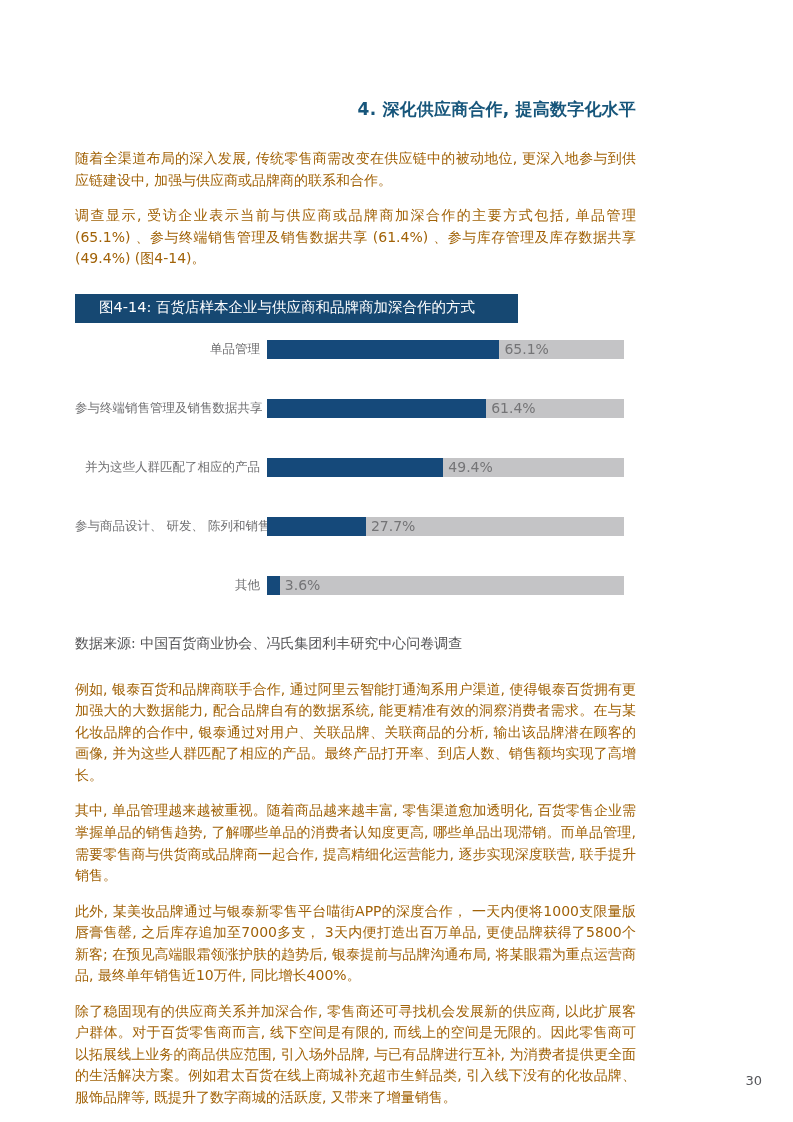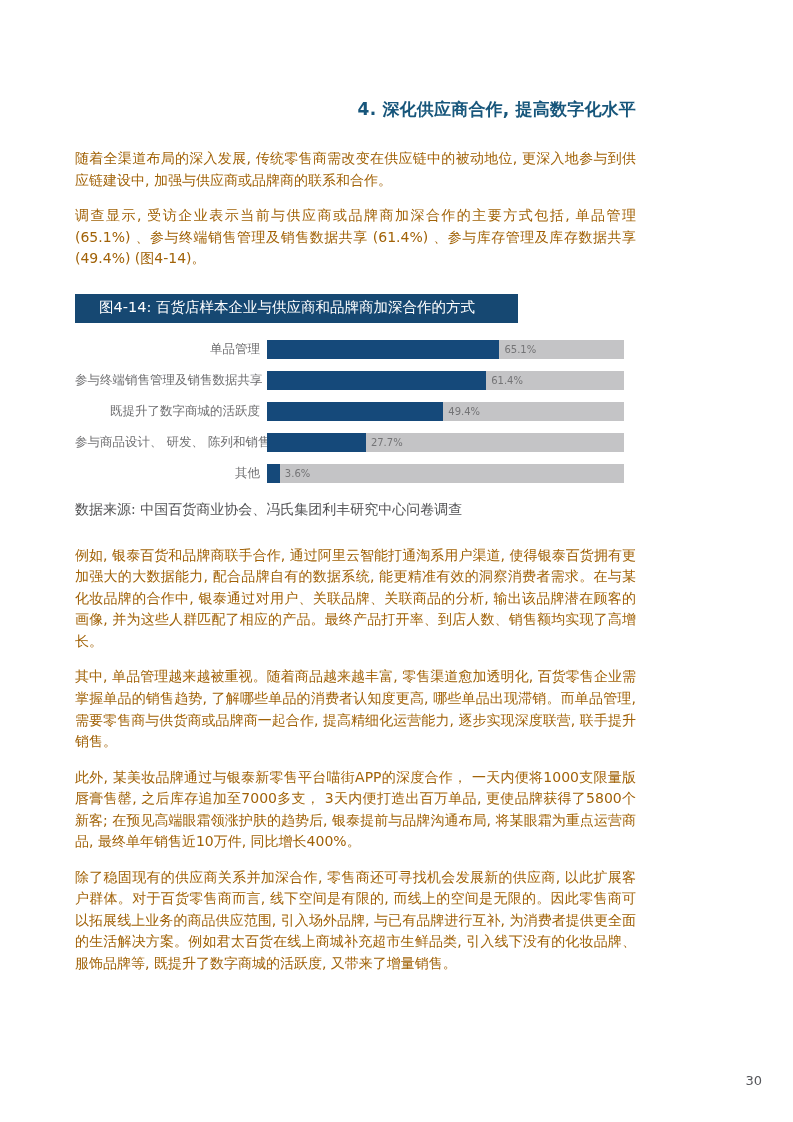--- a/index.html
+++ b/index.html
@@ -38,21 +38,21 @@
     color:#ffffff;
     font-size:14.5px;
     padding:4px 12px 6px 24px;
     white-space:nowrap;
   }
   .chart-rows { margin-top:17px; }
   .chart-row {
     display:flex;
     align-items:center;
     height:19px;
-    margin-bottom:12px;
+    margin-bottom:40px;
   }
   .chart-label {
     flex:none;
     width:185px;
     padding-right:7px;
     text-align:right;
     font-size:12.5px;
     color:#6F6F71;
     white-space:nowrap;
   }
@@ -63,21 +63,21 @@
     background:#C4C4C6;
     display:flex;
     align-items:center;
   }
   .chart-fill {
     flex:none;
     height:100%;
     background:#15497A;
   }
   .chart-value {
-    font-size:10px;
+    font-size:14px;
     color:#747476;
     margin-left:5px;
     white-space:nowrap;
   }
   .source-note {
     font-size:14px;
     color:#515153;
     margin:18px 0 26px 0;
   }
   .page-number {
@@ -112,21 +112,21 @@
 
       <div class="chart-row">
         <div class="chart-label">参与终端销售管理及销售数据共享</div>
         <div class="chart-track">
           <div class="chart-fill" style="width: 61.4%;"></div>
           <span class="chart-value">61.4%</span>
         </div>
       </div>
 
       <div class="chart-row">
-        <div class="chart-label">既提升了数字商城的活跃度</div>
+        <div class="chart-label">并为这些人群匹配了相应的产品</div>
         <div class="chart-track">
           <div class="chart-fill" style="width: 49.4%;"></div>
           <span class="chart-value">49.4%</span>
         </div>
       </div>
 
       <div class="chart-row">
         <div class="chart-label">参与商品设计、 研发、 陈列和销售</div>
         <div class="chart-track">
           <div class="chart-fill" style="width: 27.7%;"></div>

